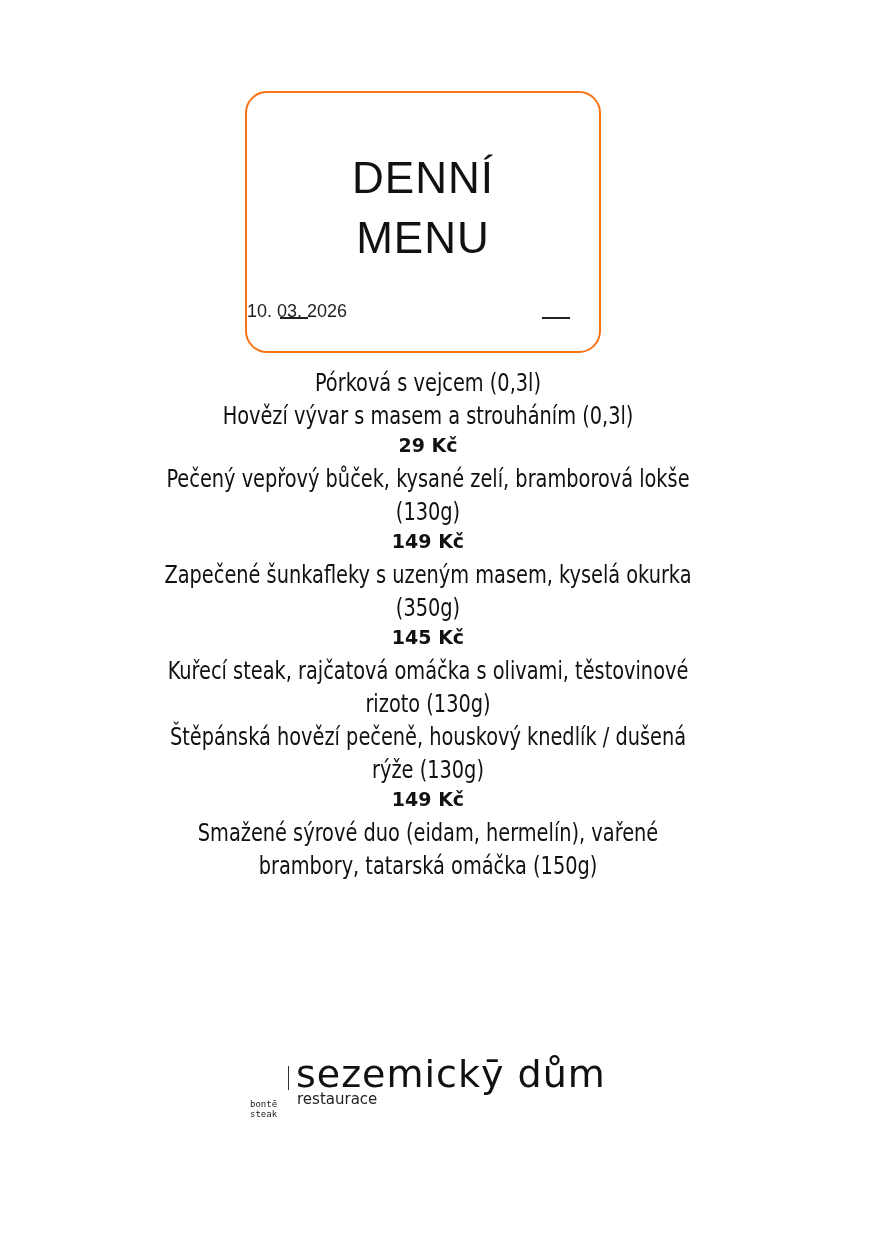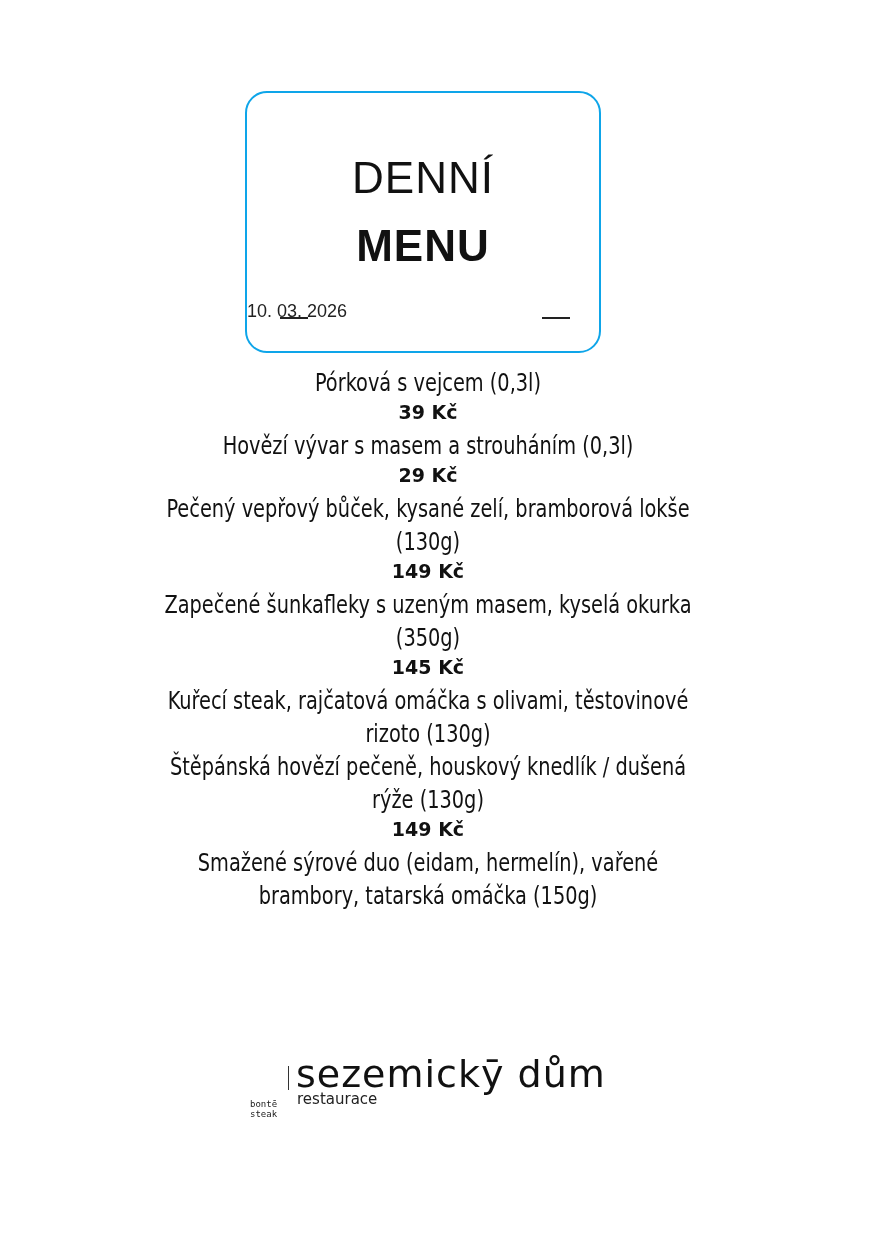--- a/index.html
+++ b/index.html
@@ -1,23 +1,23 @@
 <!DOCTYPE html>
 <html><head>
 <meta charset="utf-8">
 <style>
   html, body { margin:0; padding:0; background:#ffffff; }
   body { width:882px; height:1247px; position:relative; overflow:hidden;
          font-family:"DejaVu Sans Condensed","DejaVu Sans", sans-serif; color:#111; }
   .header-box { position:absolute; left:245px; top:91px; width:356px; height:262px;
-    border:2px solid #0ea5e9; border-radius:22px; box-sizing:border-box; }
+    border:2px solid #f97316; border-radius:22px; box-sizing:border-box; }
   .title { position:absolute; left:0; width:100%; text-align:center;
     font-family:"Liberation Sans", sans-serif; font-size:44px; letter-spacing:1px; color:#111; }
   .title.l1 { top:60px; }
-  .title.l2 { top:128px;font-weight:bold; }
+  .title.l2 { top:120px; }
   .date { position:absolute; top:208px; width:100%; 
     font-family:"Liberation Sans", sans-serif; font-size:18px; color:#222; }
   .dash { position:absolute; top:224px; width:28px; height:2px; background:#222; }
   .dash.left { left:33px; }
   .dash.right { left:295px; }
   .menu { position:absolute; left:47px; width:762px; top:366px; text-align:center; }
   .item { margin:0; }
   .item-name { font-family:"DejaVu Sans", sans-serif; font-stretch:condensed;
     font-size:25px; line-height:33px; color:#111; transform:scaleX(0.86); transform-origin:center;
     display:block; }
@@ -40,21 +40,20 @@
   <div class="title l1">DENNÍ</div>
   <div class="title l2">MENU</div>
   <div class="dash left"></div>
   <div class="date">10. 03. 2026</div>
   <div class="dash right"></div>
 </div>
 
 <div class="menu">
   <div class="item">
     <span class="item-name">Pórková s vejcem (0,3l)</span>
-    <span class="item-price">39 Kč</span>
   </div>
   <div class="item">
     <span class="item-name">Hovězí vývar s masem a strouháním (0,3l)</span>
     <span class="item-price">29 Kč</span>
   </div>
   <div class="item">
     <span class="item-name">Pečený vepřový bůček, kysané zelí, bramborová lokše</span>
     <span class="item-name">(130g)</span>
     <span class="item-price">149 Kč</span>
   </div>

